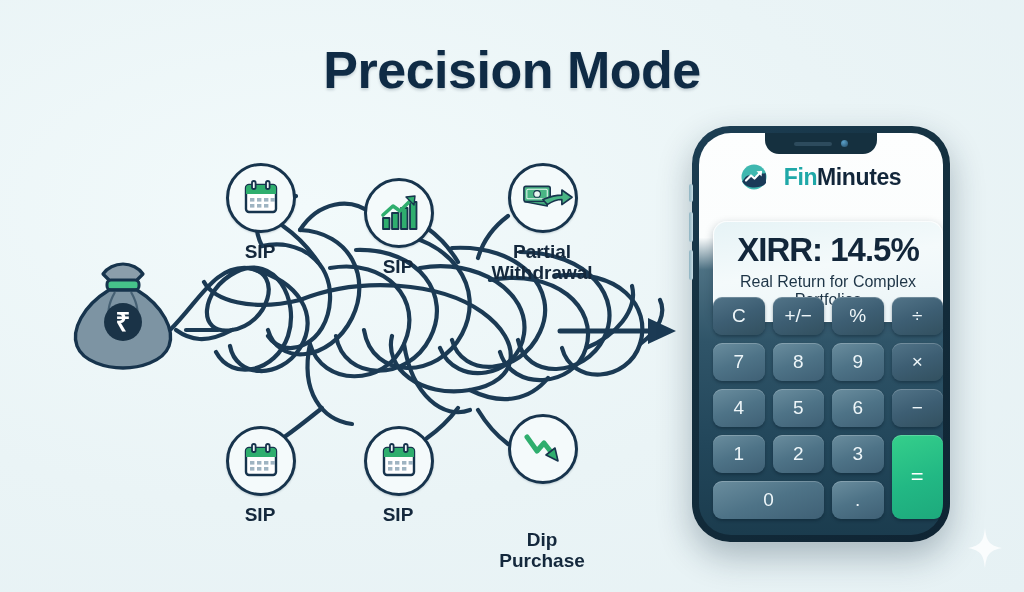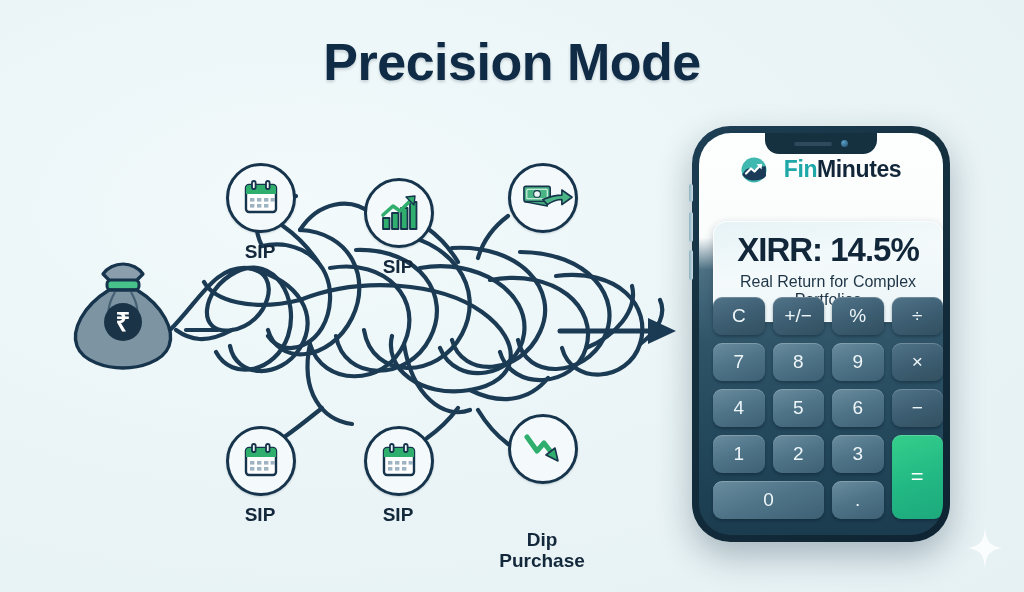--- a/index.html
+++ b/index.html
@@ -6,21 +6,21 @@
   body{
     width:1024px;height:592px;overflow:hidden;
     font-family:"Liberation Sans","DejaVu Sans",sans-serif;
     background:#eef6f7;
   }
   #stage{position:relative;width:1024px;height:592px;
     background:radial-gradient(ellipse at 30% 35%, #f2fafb 0%, #eaf4f6 55%, #e6f1f4 100%);}
 
   
   #title{
-    position:absolute;left:0;top:32px;width:1024px;text-align:center;
+    position:absolute;left:0;top:40px;width:1024px;text-align:center;
     font-size:52px;font-weight:bold;letter-spacing:-.5px;color:#0f2b45;
     text-shadow:0 2px 3px rgba(12,35,56,.18);
   }
 
   
   #tangle{position:absolute;left:0;top:0;width:1024px;height:592px;}
 
   
   .node{position:absolute;text-align:center;}
   .node .circle{
@@ -56,22 +56,22 @@
   #notch{
     position:absolute;left:50%;transform:translateX(-50%);top:0;
     width:112px;height:21px;background:#15303f;
     border-bottom-left-radius:14px;border-bottom-right-radius:14px;
     display:flex;align-items:center;justify-content:center;gap:9px;
   }
   #speaker{width:38px;height:4px;border-radius:3px;background:#2d4b5d;}
   #camera{width:7px;height:7px;border-radius:50%;
     background:radial-gradient(circle at 35% 30%,#5aa0c9,#234b66);}
 
-  #brand{position:absolute;top:23px;left:0;width:100%;
-    display:flex;align-items:center;justify-content:center;gap:17px;}
+  #brand{position:absolute;top:31px;left:0;width:100%;
+    display:flex;justify-content:center;gap:17px;}
   #brandtext{font-size:23px;font-weight:bold;letter-spacing:-.4px;}
   #brandtext .a{color:#1fa8a8;}
   #brandtext .b{color:#12263a;}
 
   #card{
     position:absolute;left:14px;top:88px;width:230px;
     border-radius:14px;padding:11px 20px 12px;box-sizing:border-box;
     background:linear-gradient(170deg,#e6f3f6 0%,#f4fafb 45%,#eaf4f7 100%);
     border:1px solid rgba(255,255,255,.75);
     box-shadow:0 3px 9px rgba(10,32,48,.26);
@@ -198,20 +198,22 @@
   <div class="node" style="left:508px;top:163px;width:68px;">
     <div class="circle" style="overflow:visible;">
       <svg width="74" height="44" viewBox="0 0 74 44" style="margin-left:10px;">
         <rect x="4" y="6" width="36" height="21" rx="2.5" fill="#49b584" stroke="#17344d" stroke-width="2.2"></rect>
         <rect x="8" y="10" width="28" height="13" rx="1.5" fill="none" stroke="#e9f7f0" stroke-width="1.4"></rect>
         <circle cx="22" cy="16.5" r="4.6" fill="#e9f7f0" stroke="#17344d" stroke-width="1.4"></circle>
         <path d="M4 27 L 36 33 L 36 28" fill="#3ba877" stroke="#17344d" stroke-width="2" stroke-linejoin="round"></path>
         <path d="M30 24 C 40 20 48 18 56 18 L 56 11 L 70 21 L 56 31 L 56 24 C 48 24 42 27 36 31 Z" fill="#49b584" stroke="#17344d" stroke-width="2.2" stroke-linejoin="round"></path>
       </svg>
     </div>
+    <div class="lbl" style="width:140px;margin-left:-36px;">Partial
+Withdrawal</div>
   </div>
 
   <div class="node" style="left:226px;top:426px;width:68px;">
     <div class="circle">
       <svg width="40" height="40" viewBox="0 0 40 40">
         <rect x="5" y="7" width="30" height="27" rx="3" fill="#ffffff" stroke="#17344d" stroke-width="2.4"></rect>
         <path d="M5 10 a3 3 0 0 1 3-3 h24 a3 3 0 0 1 3 3 v6 H5 Z" fill="#2fae6e"></path>
         <rect x="11" y="3" width="3.6" height="8" rx="1.8" fill="#f4fafb" stroke="#17344d" stroke-width="1.8"></rect>
         <rect x="25" y="3" width="3.6" height="8" rx="1.8" fill="#f4fafb" stroke="#17344d" stroke-width="1.8"></rect>
         <g fill="#9fb4c2">

